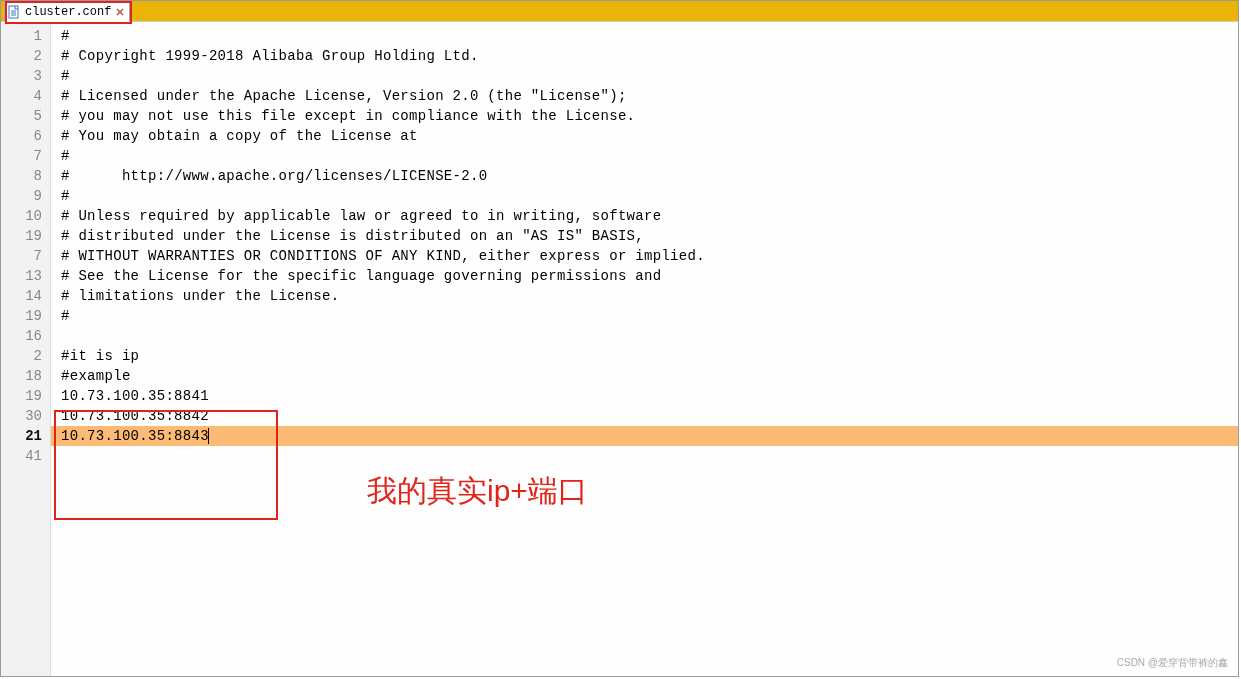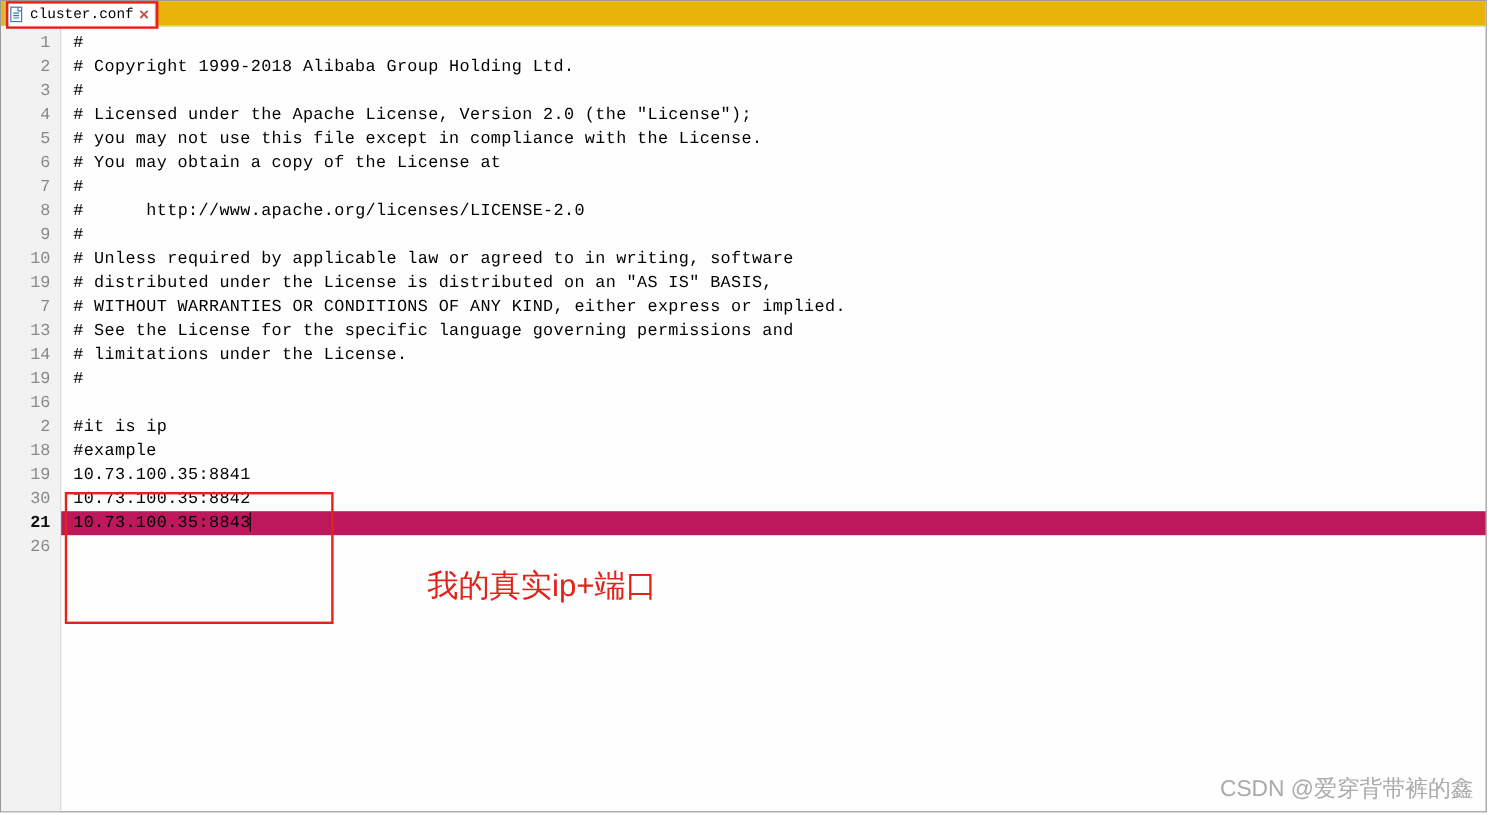--- a/index.html
+++ b/index.html
@@ -94,21 +94,21 @@
     color: #000;
     padding-top: 4px;
     padding-left: 10px;
     position: relative;
   }
   .code .line {
     height: 20px;
     line-height: 20px;
   }
   .code .line.current {
-    background: #be185d;
+    background: #fdba74;
     margin-left: -10px;
     padding-left: 10px;
   }
   .link {
     color: #000;
   }
   .caret {
     display: inline-block;
     width: 0;
     border-left: 1px solid #000;
@@ -133,35 +133,35 @@
     top: 409px;
     width: 224px;
     height: 110px;
     border: 2px solid #e2231a;
     box-sizing: border-box;
     pointer-events: none;
     z-index: 5;
   }
   .annotation {
     position: absolute;
-    left: 355px;
+    left: 366px;
     top: 470px;
     font-family: "SimSun", sans-serif;
-    font-size: 26px;
+    font-size: 30px;
     color: #e2231a;
     pointer-events: none;
     z-index: 5;
   }
   .watermark {
     position: absolute;
     right: 10px;
     bottom: 6px;
     color: rgba(100,100,100,0.55);
     font-family: "SimSun", sans-serif;
-    font-size: 19px;
+    font-size: 10px;
     pointer-events: none;
   }
 </style>
 </head>
 <body>
 
 <div class="editor-frame">
 
   <div class="tabbar">
     <div class="tab">
@@ -200,21 +200,21 @@
         <div class="ln">7</div>
         <div class="ln">13</div>
         <div class="ln">14</div>
         <div class="ln">19</div>
         <div class="ln">16</div>
         <div class="ln">2</div>
         <div class="ln">18</div>
         <div class="ln">19</div>
         <div class="ln">30</div>
         <div class="ln current">21</div>
-        <div class="ln">26</div>
+        <div class="ln">41</div>
       </div>
     <div class="code" id="code"><div class="line">#</div><div class="line"># Copyright 1999-2018 Alibaba Group Holding Ltd.</div><div class="line">#</div><div class="line"># Licensed under the Apache License, Version 2.0 (the "License");</div><div class="line"># you may not use this file except in compliance with the License.</div><div class="line"># You may obtain a copy of the License at</div><div class="line">#</div><div class="line">#      <span class="link">http://www.apache.org/licenses/LICENSE-2.0</span></div><div class="line">#</div><div class="line"># Unless required by applicable law or agreed to in writing, software</div><div class="line"># distributed under the License is distributed on an "AS IS" BASIS,</div><div class="line"># WITHOUT WARRANTIES OR CONDITIONS OF ANY KIND, either express or implied.</div><div class="line"># See the License for the specific language governing permissions and</div><div class="line"># limitations under the License.</div><div class="line">#</div><div class="line"></div><div class="line">#it is ip</div><div class="line">#example</div><div class="line">10.73.100.35:8841</div><div class="line">10.73.100.35:8842</div><div class="line current">10.73.100.35:8843<span class="caret"></span></div><div class="line"></div></div>
   </div>
 
   <div class="hl-tab"></div>
   <div class="hl-ip"></div>
   <div class="annotation">我的真实ip+端口</div>
   <div class="watermark">CSDN @爱穿背带裤的鑫</div>
 </div>
 

